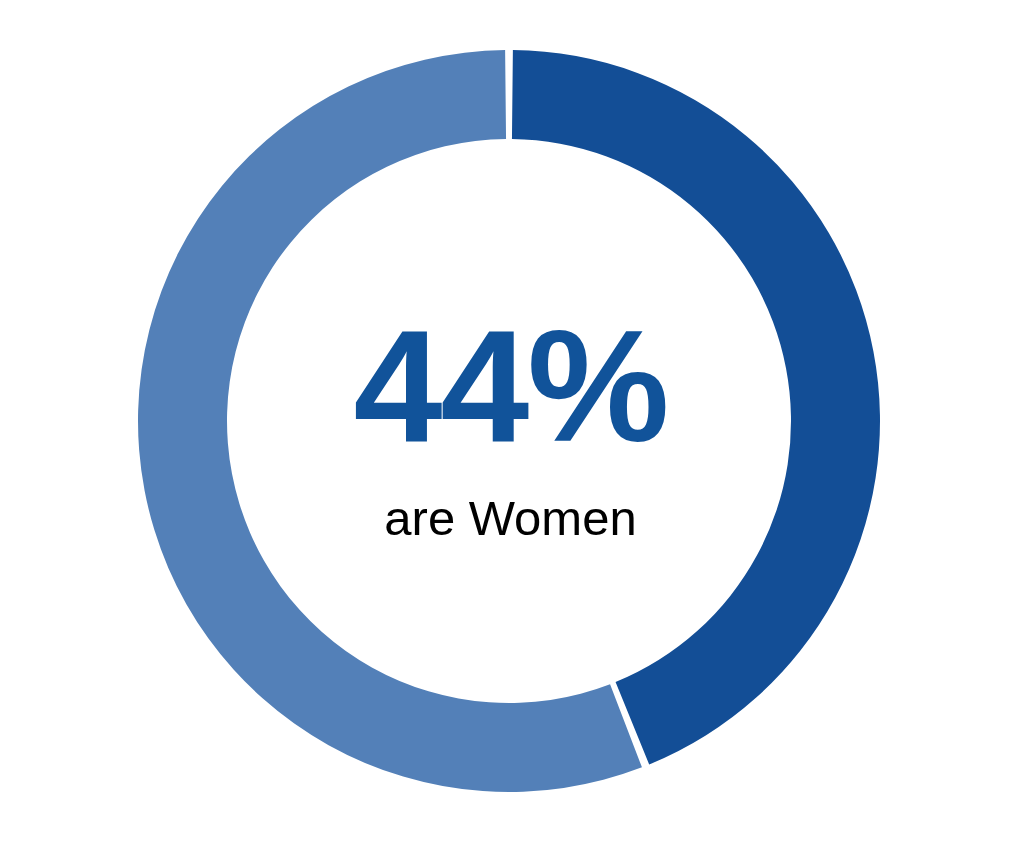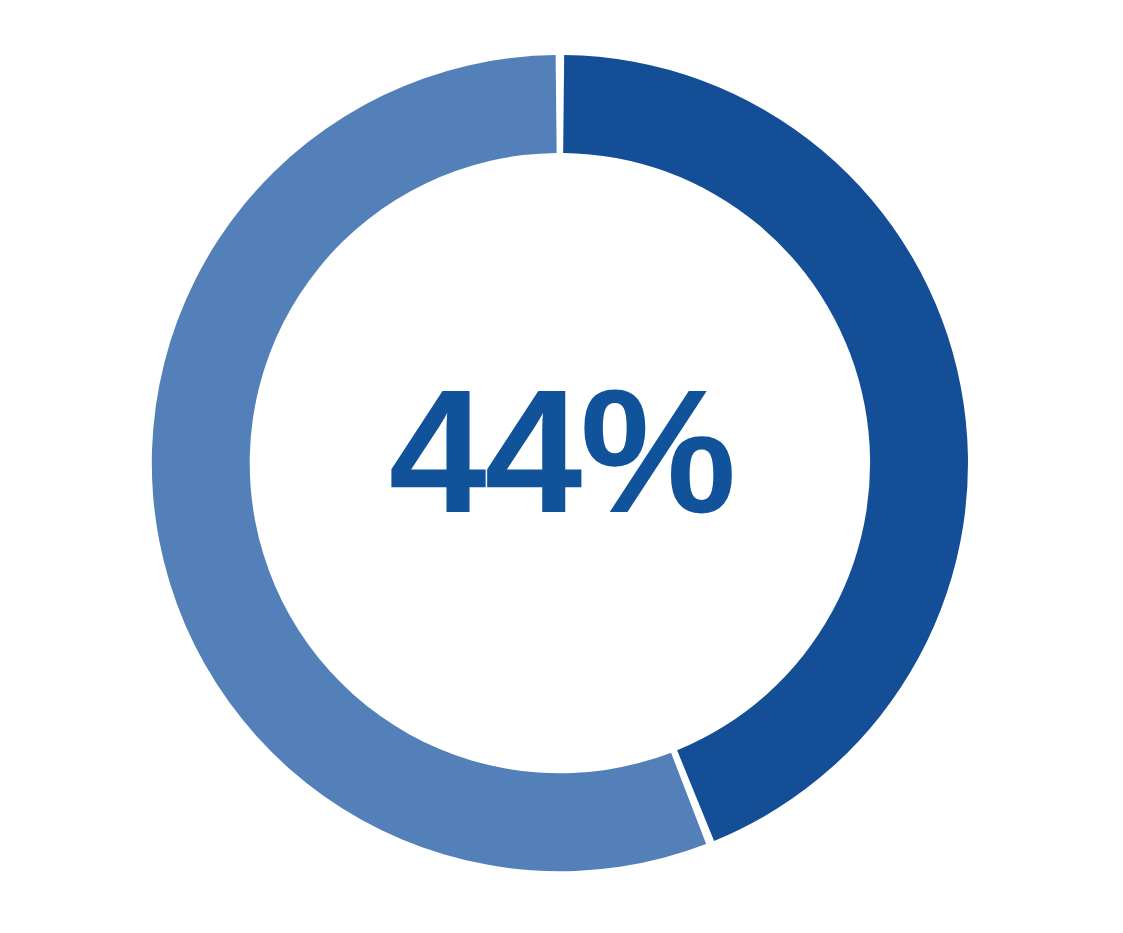--- a/index.html
+++ b/index.html
@@ -69,15 +69,16 @@
 
   <svg id="donut-svg" viewBox="0 0 1021 848" aria-hidden="true">
     <g id="slice-group">
         <path d="M 512.885 50.020 A 371 371 0 0 1 649.179 764.498 L 615.551 682.096 A 282 282 0 0 0 511.953 139.015 Z" fill="#134E96"></path>
         <path d="M 641.955 767.358 A 371 371 0 1 1 505.115 50.020 L 506.047 139.015 A 282 282 0 1 0 610.060 684.270 Z" fill="#5380B8"></path>
       </g>
   </svg>
 
   <div id="center-label">
     <div id="center-value">44%</div>
+    <div id="center-caption">are Women</div>
   </div>
 
 </div>
 
 </body></html>

